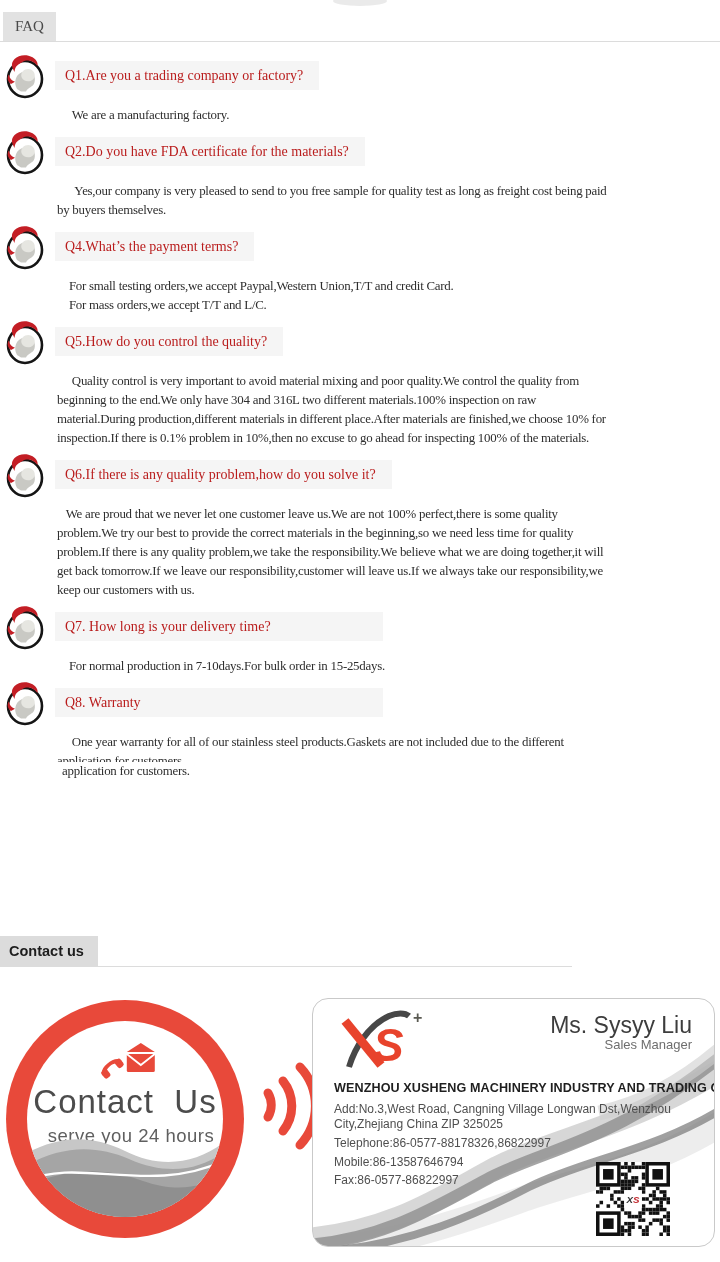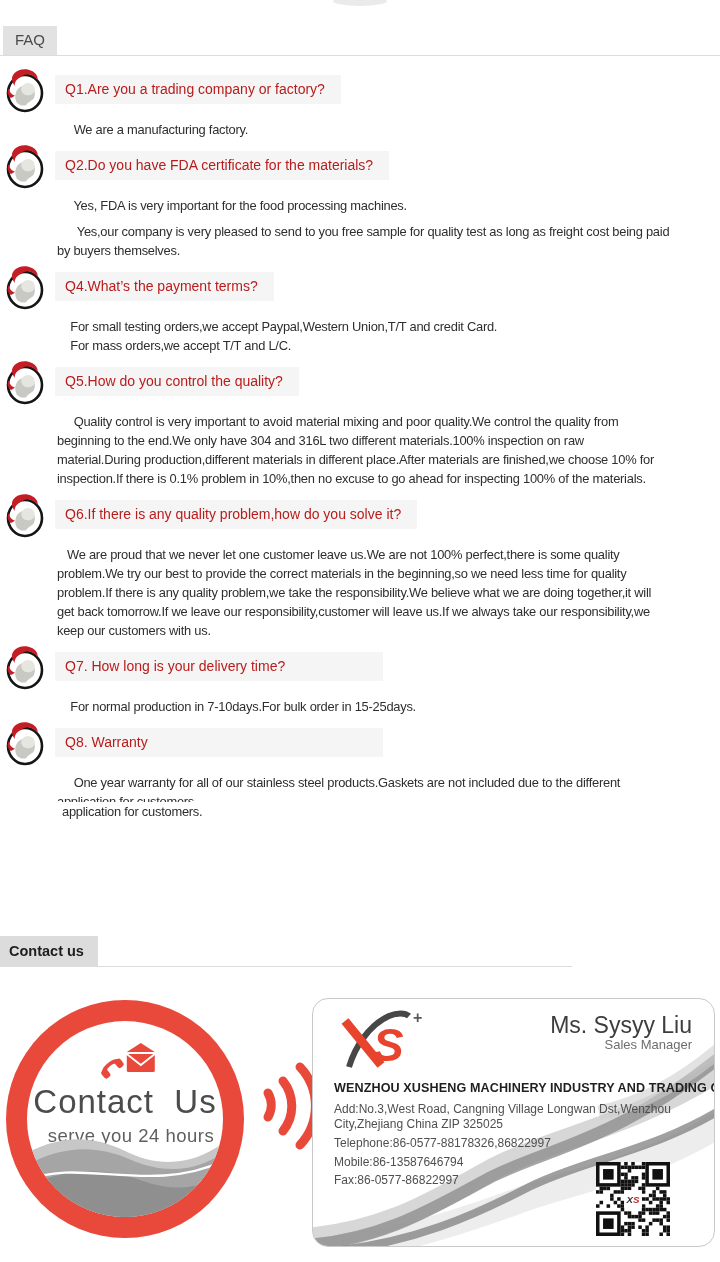--- a/index.html
+++ b/index.html
@@ -2,21 +2,21 @@
 <html><head>
 <meta charset="utf-8">
 <style>
   html,body{margin:0;padding:0;background:#fff;}
   #page{position:relative;width:720px;height:1262px;background:#fff;overflow:hidden;
         font-family:"Liberation Sans",sans-serif;color:#2e2e2e;}
   .top-artifact{position:absolute;left:333px;top:-4px;width:54px;height:10px;background:#e3e3e3;
         border-radius:50%;opacity:.75;}
   
   .section{position:relative;}
-  #faq-section{padding-top:26px;}
+  #faq-section{padding-top:12px;font-family:Liberation Serif, serif;}
   .tab{display:inline-block;background:#e2e2e2;color:#4a4a4a;font-size:15px;line-height:18px;
        padding:5px 12px 6px 12px;margin-left:3px;}
   .tab.bold{background:#dcdcdc;color:#1d1d1d;font-weight:bold;font-size:14.5px;margin-left:0;
        padding:6px 14px 6px 9px;}
   .rule{border-bottom:1px solid #dcdcdc;height:0;margin-bottom:11px;}
   
   .faq-item{margin:0;}
   .q-row{display:flex;align-items:flex-start;}
   .avatar{display:block;width:40px;height:46px;margin-left:4px;flex:0 0 auto;}
   .avatar svg{display:block;width:40px;height:46px;}
@@ -94,23 +94,20 @@
             <path d="M13 36 C9 29 12 20 20 18.5 C27.5 17 32.5 23 30.5 29.5 C29 34.5 24 34 22 38.5 L17 38.5 Z" fill="#c9c9c4"></path>
             <path d="M17.5 24 C16 18.5 22 14.5 27 16.5 C31 18.5 32 23.5 29 26.5 C25.5 29.5 19.5 29 17.5 24 Z" fill="#e6e6e1"></path>
             <path d="M8.5 15 C5.5 7 15 .5 24.5 2.8 C30.5 4.3 34.5 8.5 33.5 13 C30 8 23.5 6 18.5 9 C14 11.5 11 13 10.5 19 Z" fill="#c31e25"></path>
             <path d="M7 31 C4 29 2.5 24.5 4.8 21.5 C5.5 25.5 7.8 27.5 11 28.8 Z" fill="#c31e25"></path>
           </svg>
         </span>
         <div class="q-bar">
           <span class="q-text">Q2.Do you have FDA certificate for the materials?</span>
         </div>
       </div>
-      <div class="answers">
-            <div class="ans-line">     Yes, FDA is very important for the food processing machines.</div>
-          </div>
     </div>
 
     <div class="faq-item">
       <div class="answers">
             <div class="ans-line">      Yes,our company is very pleased to send to you free sample for quality test as long as freight cost being paid</div>
             <div class="ans-line">by buyers themselves.</div>
           </div>
     </div>
 
     <div class="faq-item">

